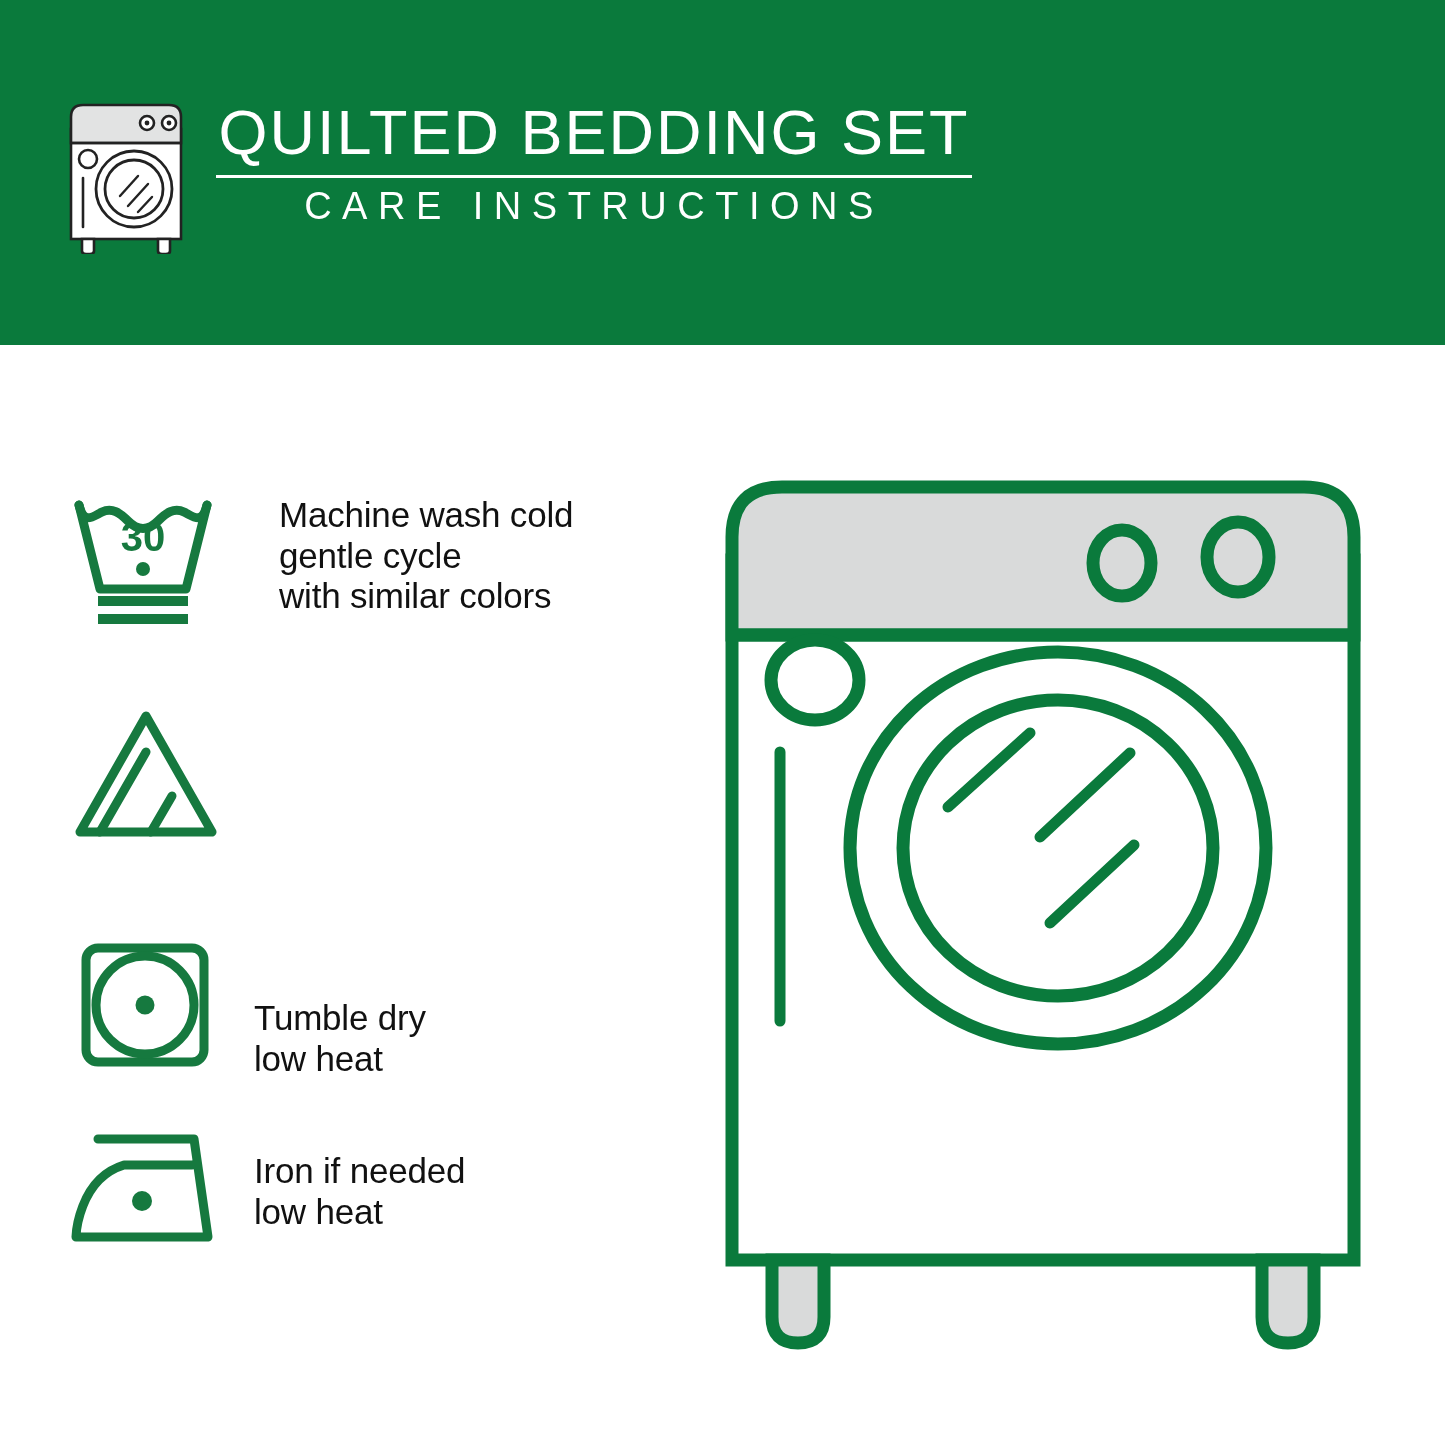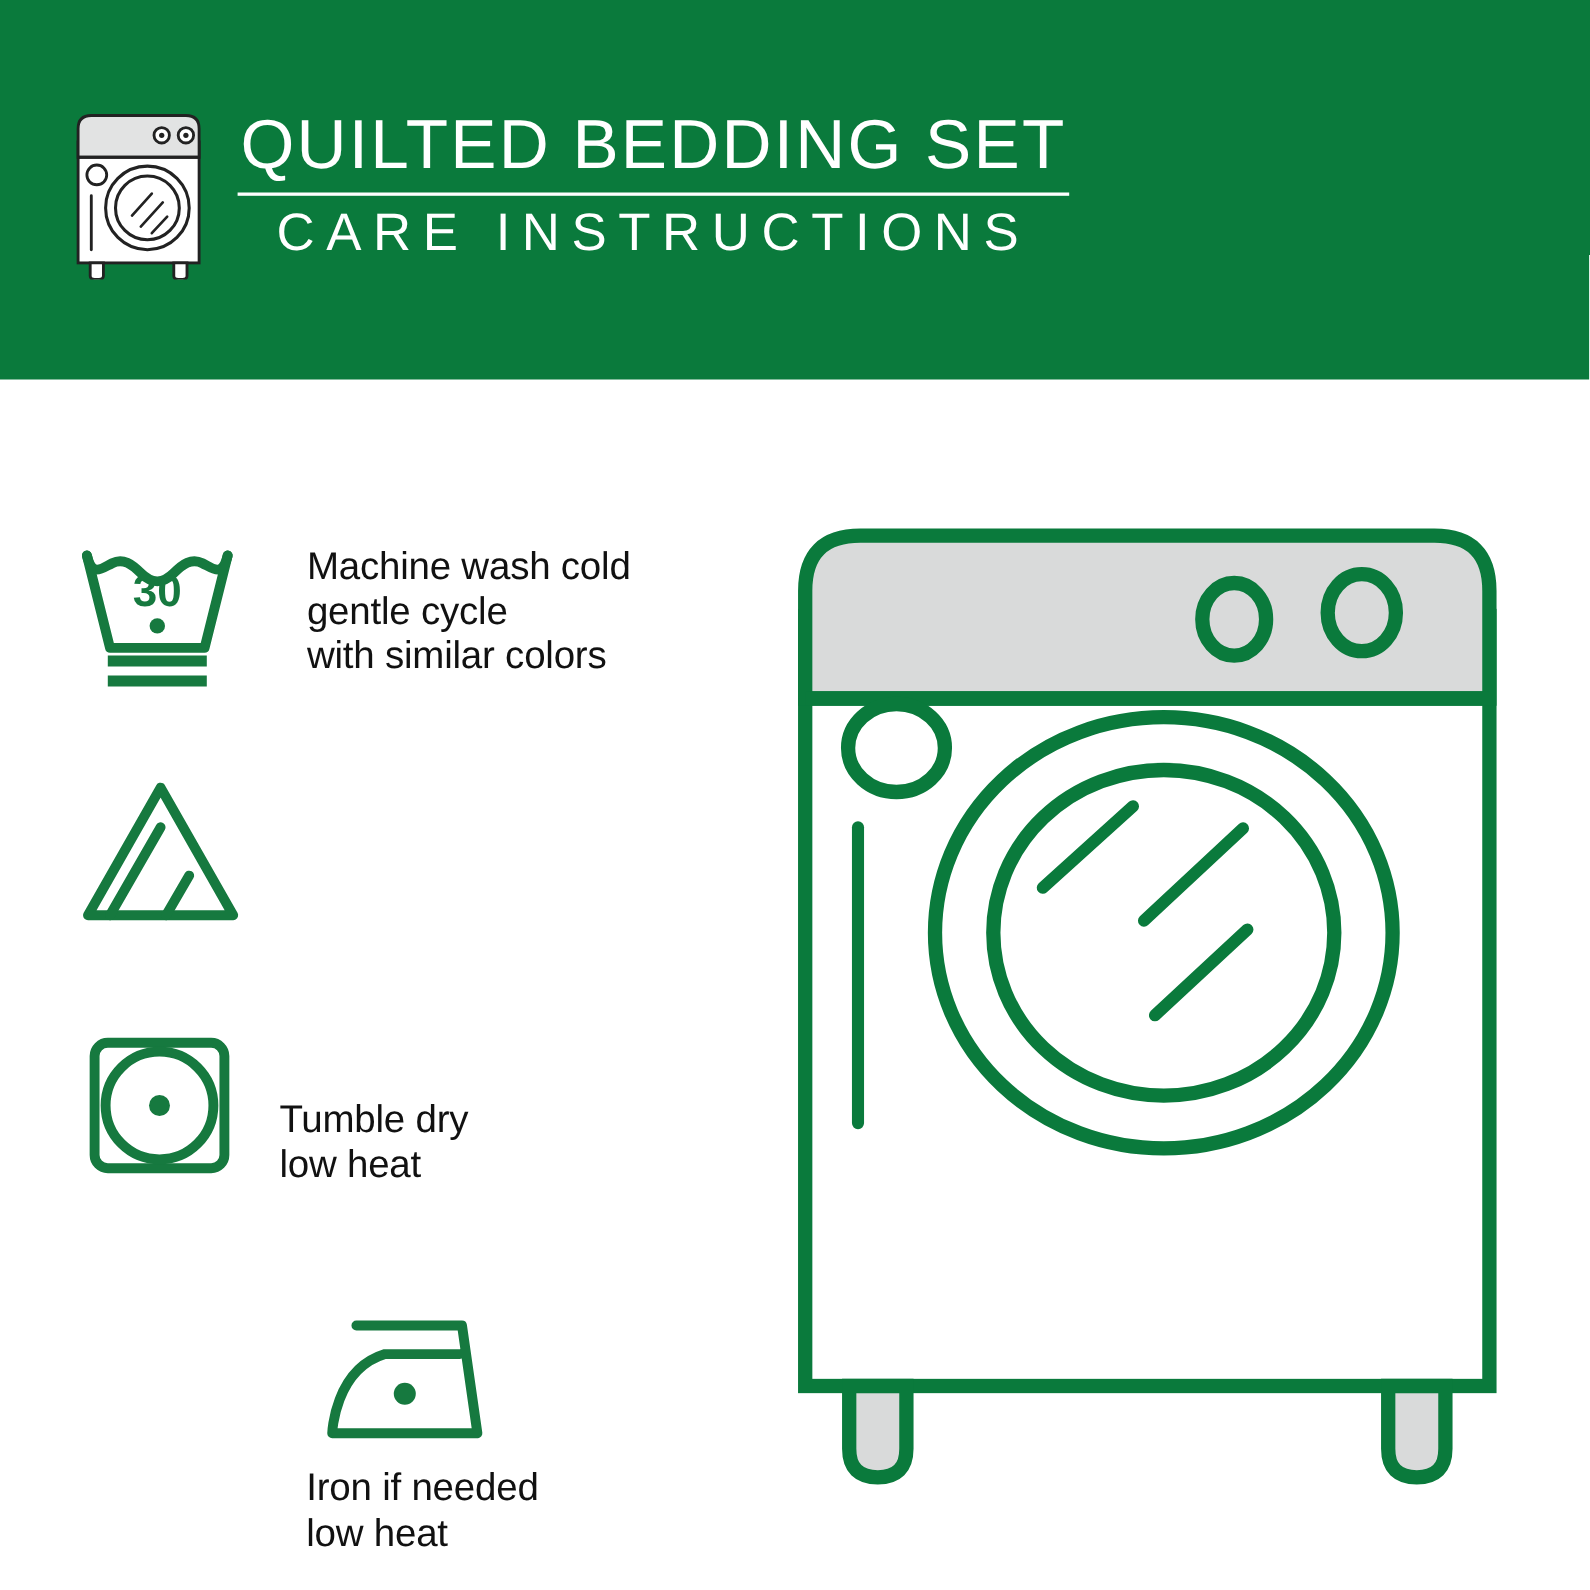--- a/index.html
+++ b/index.html
@@ -54,21 +54,21 @@
   }
   #title-rule {
     height: 3px;
     background: #ffffff;
     margin-top: 11px;
     margin-bottom: 9px;
     width: 756px;
   }
   #title-sub {
     color: #ffffff;
-    font-size: 48px;
+    font-size: 38px;
     line-height: 1.05;
     letter-spacing: 10.5px;
     font-weight: 400;
     white-space: nowrap;
   }
 
   
   #care-list {
     position: absolute;
     left: 0;
@@ -95,21 +95,21 @@
     font-size: 35px;
     line-height: 1.17;
     letter-spacing: -0.2px;
     font-weight: 400;
   }
   .care-text .ln { display: block; white-space: nowrap; }
 
   #row-wash   { top: 136px; gap: 25px; }
   #row-bleach { top: 355px; }
   #row-dry    { top: 585px; align-items: flex-end; }
-  #row-iron   { top: 838px; flex-direction: column; }
+  #row-iron   { top: 772px; }
 
   
   #machine-illustration {
     position: absolute;
     left: 710px;
     top: 465px;
     width: 700px;
     height: 900px;
   }
   #machine-svg { display: block; width: 700px; height: 900px; }

